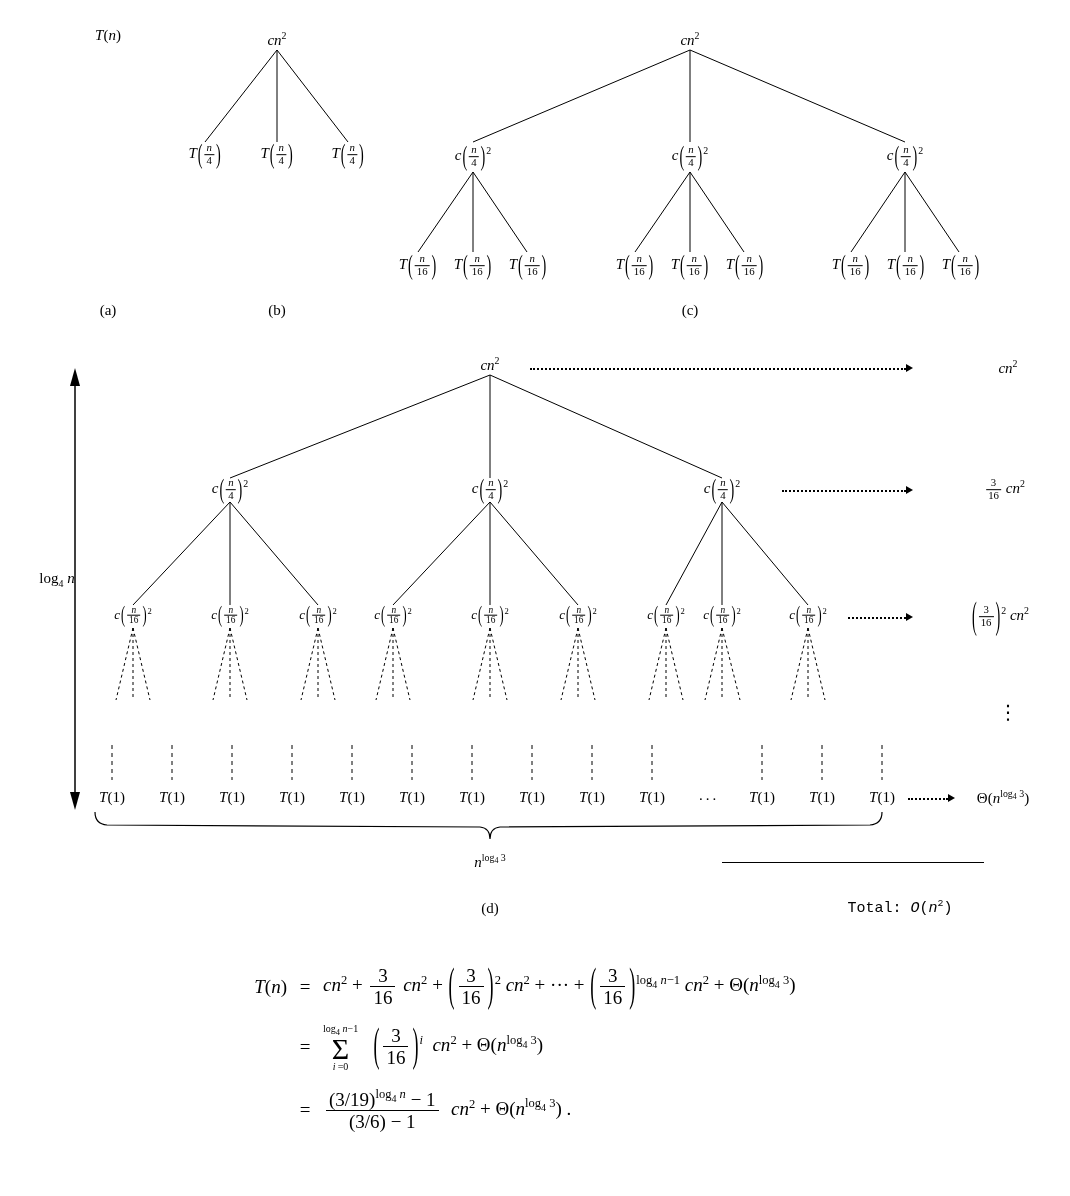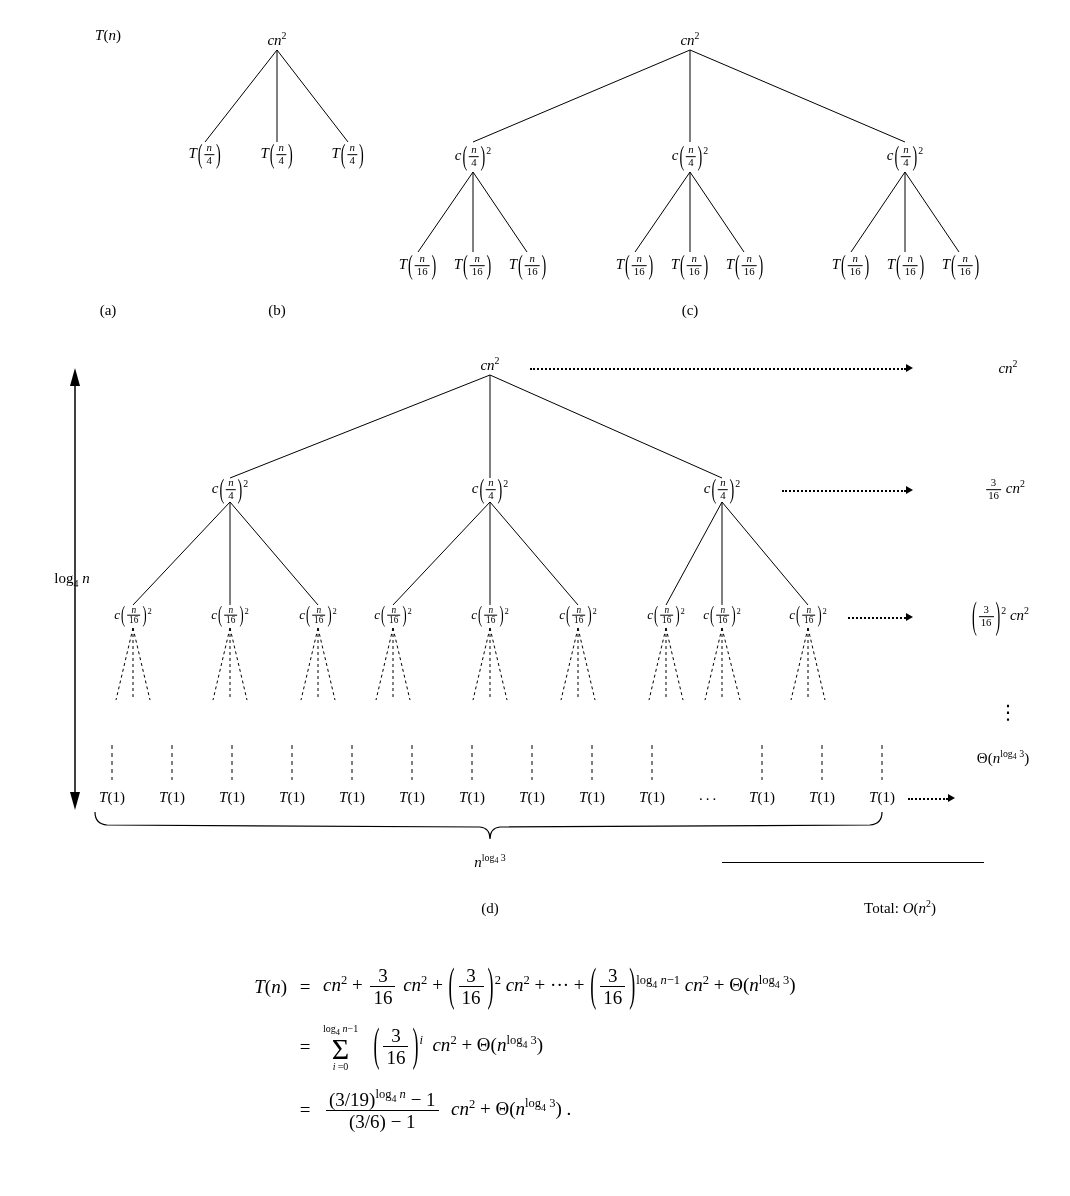--- a/index.html
+++ b/index.html
@@ -359,21 +359,21 @@
   <div class="lbl" style="left:412px; top:797px;"><span class="it">T</span><span class="rm">(1)</span></div>
   <div class="lbl" style="left:472px; top:797px;"><span class="it">T</span><span class="rm">(1)</span></div>
   <div class="lbl" style="left:532px; top:797px;"><span class="it">T</span><span class="rm">(1)</span></div>
   <div class="lbl" style="left:592px; top:797px;"><span class="it">T</span><span class="rm">(1)</span></div>
   <div class="lbl" style="left:652px; top:797px;"><span class="it">T</span><span class="rm">(1)</span></div>
   <div class="lbl up" style="left:709px; top:795px; letter-spacing:3px;">...</div>
   <div class="lbl" style="left:762px; top:797px;"><span class="it">T</span><span class="rm">(1)</span></div>
   <div class="lbl" style="left:822px; top:797px;"><span class="it">T</span><span class="rm">(1)</span></div>
   <div class="lbl" style="left:882px; top:797px;"><span class="it">T</span><span class="rm">(1)</span></div>
 
-  <div class="lbl" style="left:72px; top:578px;">
+  <div class="lbl" style="left:57px; top:578px;">
     <span class="rm">log</span><sub class="e">4</sub>&nbsp;<span class="it">n</span>
   </div>
 
   <div class="dotleader" style="left:530px; top:368px; width:376px;"></div>
   <div class="arrowhead" style="left:906px; top:364px;"></div>
 
   <div class="dotleader" style="left:782px; top:490px; width:124px;"></div>
   <div class="arrowhead" style="left:906px; top:486px;"></div>
 
   <div class="dotleader" style="left:848px; top:617px; width:58px;"></div>
@@ -385,30 +385,30 @@
   <div class="lbl" style="left:1008px; top:368px;">
     <span class="it">cn</span><sup class="e">2</sup>
   </div>
   <div class="lbl" style="left:1005px; top:490px;">
     <span class="frac"><span class="num rm">3</span><span class="den rm">16</span></span>&nbsp;<span class="it">cn</span><sup class="e">2</sup>
   </div>
   <div class="lbl" style="left:1000px; top:617px;">
     <span class="paren tall">(</span><span class="frac"><span class="num rm">3</span><span class="den rm">16</span></span><span class="paren tall">)</span><sup class="e">2</sup>&nbsp;<span class="it">cn</span><sup class="e">2</sup>
   </div>
   <div class="vdots" style="left:1008px; top:712px;">⋮</div>
-  <div class="lbl" style="left:1003px; top:758px;">
+  <div class="lbl" style="left:1003px; top:798px;">
     <span class="rm">Θ(</span><span class="it">n</span><sup class="e"><span class="rm">log</span><sub style="font-size:0.8em">4</sub>&nbsp;3</sup><span class="rm">)</span>
   </div>
 
   <div class="lbl" style="left:490px; top:862px;">
     <span class="it">n</span><sup class="e"><span class="rm">log</span><sub style="font-size:0.8em">4</sub>&nbsp;3</sup>
   </div>
 
   <div class="hrule" style="left:722px; top:862px; width:262px;"></div>
-  <div class="lbl up" style="left:900px; top:908px;">
+  <div class="lbl up" style="left:900px; top:908px;font-family:Liberation Mono, monospace;">
     Total: <span class="it">O</span><span class="rm">(</span><span class="it">n</span><sup class="e">2</sup><span class="rm">)</span>
   </div>
 
   <div class="lbl up" style="left:490px; top:908px;">(d)</div>
 
   <div class="eqblock">
 
     <div class="eqrow">
       <div class="eqlhs">
         <span class="it">T</span><span class="rm">(</span><span class="it">n</span><span class="rm">)</span>

